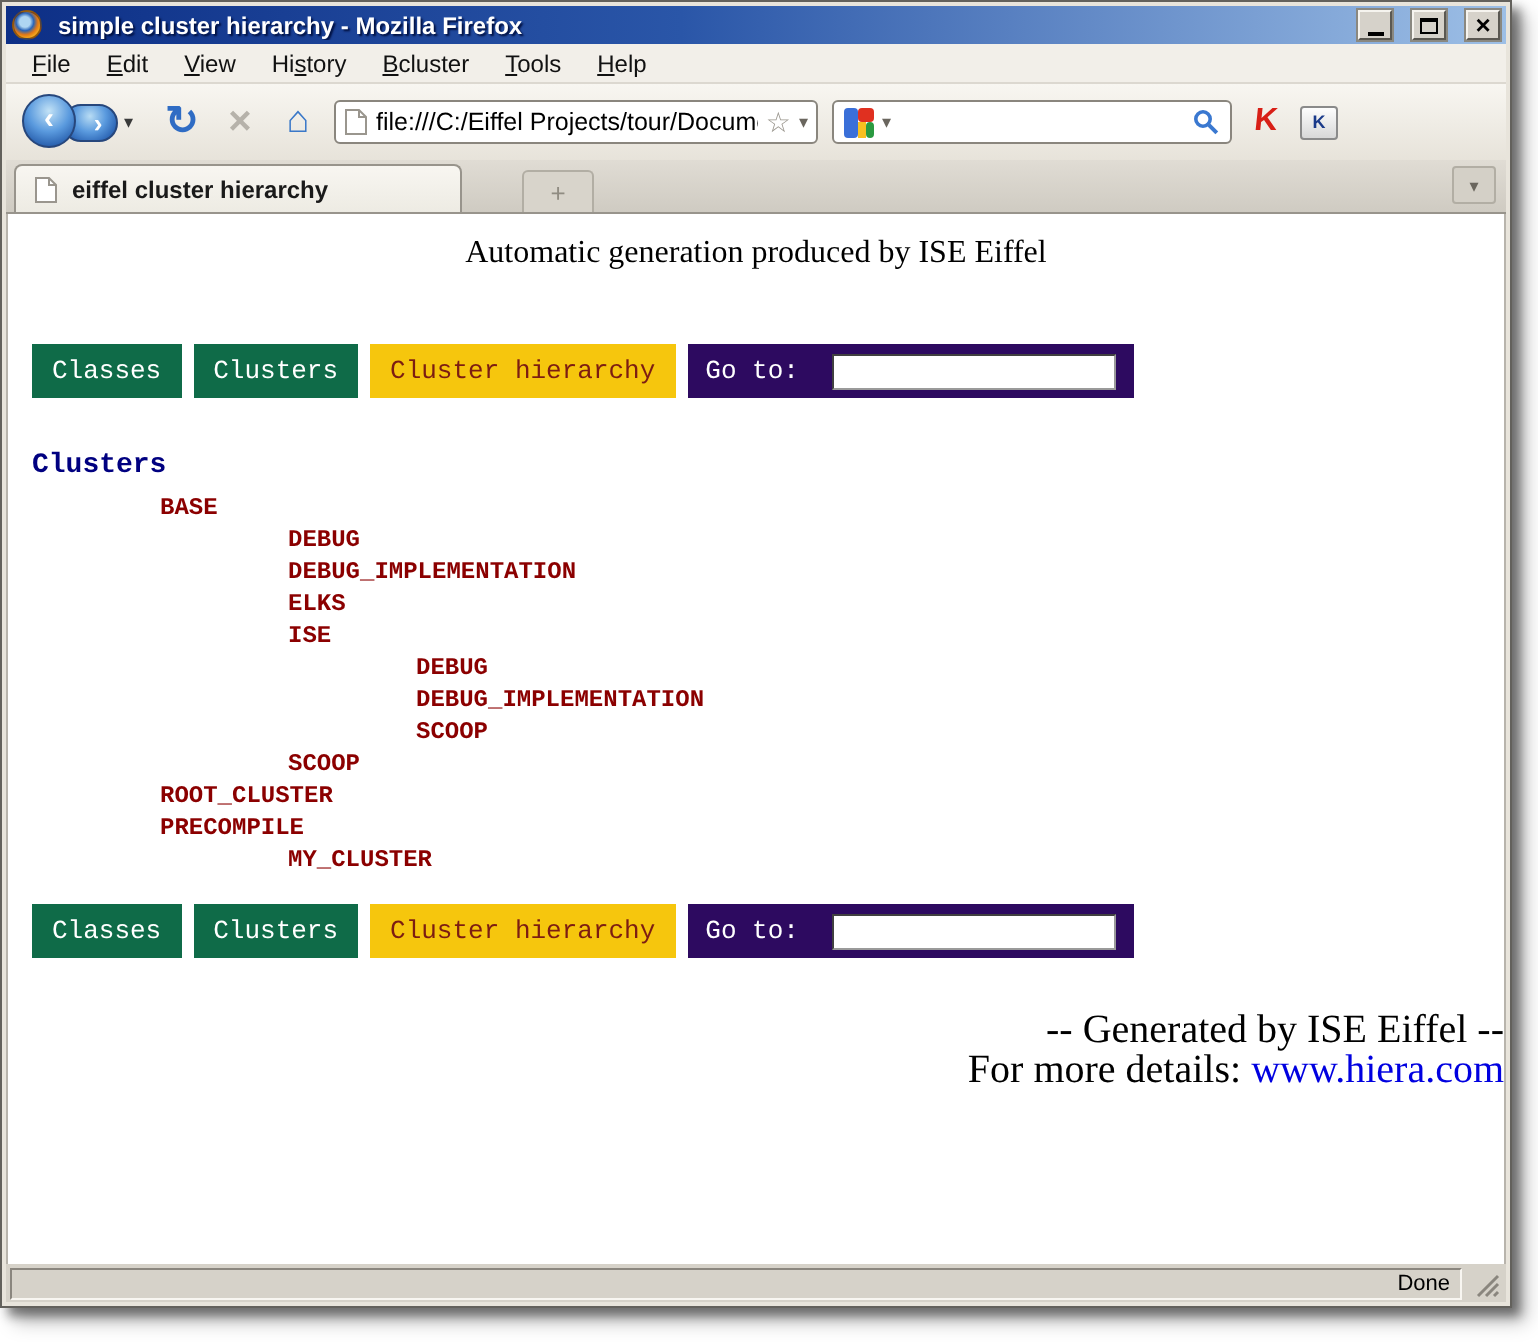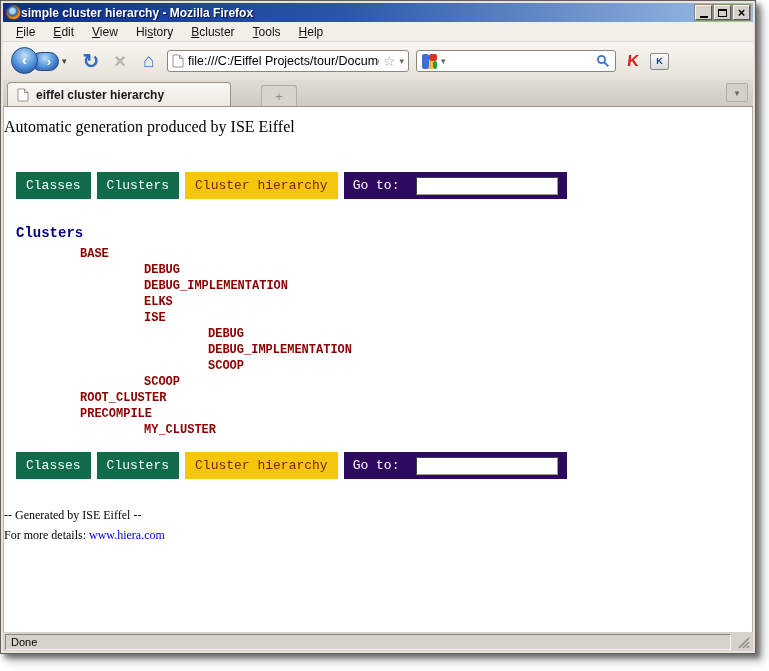--- a/index.html
+++ b/index.html
@@ -4,21 +4,21 @@
 <style>
   * { box-sizing: border-box; margin: 0; padding: 0; }
   html,body { width:769px; height:671px; background:#ffffff; overflow:hidden;
     font-family:"Liberation Sans", sans-serif; }
 
   .window { position:absolute; left:0; top:0; width:756px; height:654px;
     background:#e8e4db; border:1px solid #63615c; display:flex; flex-direction:column;
     padding:2px; box-shadow:4px 4px 5px rgba(0,0,0,0.45), 7px 7px 9px rgba(0,0,0,0.25); }
 
   
-  .titlebar { height:19px; flex:0 0 19px; display:flex; align-items:center; gap:0;
+  .titlebar { height:19px; flex:0 0 19px; display:flex; align-items:center; gap:8px;
     padding:8px 3px; background:linear-gradient(90deg,#0d2f86 0%, #2a56a8 45%, #9dbfe6 100%); }
   .ff-icon { width:15px; height:15px; border-radius:50%; flex:0 0 15px;
     background:radial-gradient(circle at 42% 38%, #aed6f2 0 24%, #2a65b8 40%, #e07818 58%, #f6a81c 74%, #b84a0c 100%);
     border:1px solid rgba(60,30,0,.5); }
   .title-text { color:#fff; font-size:12px; font-weight:bold; text-shadow:1px 1px 1px #001040;
     flex:1; white-space:nowrap; overflow:hidden; }
   .win-btn { width:17px; height:15px; background:#d6d2ca; display:flex; align-items:center;
     justify-content:center; border:1px solid; border-color:#f6f4ef #5a5852 #5a5852 #f6f4ef;
     box-shadow:0 0 0 1px #8a8880; margin-left:2px; cursor:default; }
   .glyph-min { width:8px; height:2px; background:#000; margin-top:8px; }
@@ -75,47 +75,47 @@
   .newtab-btn { width:36px; height:21px; margin-left:30px; background:#d8d4cb;
     border:1px solid #b2aea4; border-bottom:none; border-radius:3px 3px 0 0; color:#908c82;
     font-size:13px; display:flex; align-items:center; justify-content:center; }
   .alltabs-btn { position:absolute; right:5px; bottom:4px; width:22px; height:19px;
     background:#d4d0c7; border:1px solid #b2aea4; border-radius:2px; color:#6a665e;
     font-size:9px; display:flex; align-items:center; justify-content:center; }
 
   
   .content { flex:1 1 auto; background:#fff; border-left:1px solid #b8b4ac;
     border-right:1px solid #b8b4ac; overflow:hidden; position:relative; }
-  .page-header { margin-top:11px; font-family:"Liberation Serif", serif;
+  .page-header { margin-top:11px; text-align:center; font-family:"Liberation Serif", serif;
     font-size:16px; color:#000; }
   .nav-row { display:flex; align-items:stretch; gap:6px; margin:36px 0 0 12px; height:27px;
     font-family:"Liberation Mono", monospace; font-size:13px; }
   .nav-row.bottom { margin-top:14px; }
   .btn { display:flex; align-items:center; padding:0 10px; cursor:default; }
   .btn-green { background:#0f6b48; color:#fff; }
   .btn-yellow { background:#f6c60d; color:#7c1d12; }
   .goto { background:#2d0a60; color:#fff; display:flex; align-items:center; gap:17px;
     padding:0 9px; }
   .goto input { width:142px; height:18px; border:1px solid #404040; border-bottom-color:#9a9a9a;
     border-right-color:#9a9a9a; font-family:"Liberation Mono",monospace; font-size:12px;
     outline:none; }
   .clusters-heading { margin:26px 0 0 12px; font-family:"Liberation Mono", monospace;
     font-weight:bold; font-size:14px; color:#000080; }
   .tree { margin-top:5px; padding-left:12px; font-family:"Liberation Mono", monospace;
     font-weight:bold; font-size:12px; color:#8b0000; }
   .tree-row { line-height:16px; height:16px; white-space:pre; }
-  .footer { margin-top:26px; text-align:left; font-family:"Liberation Serif", serif;
-    font-size:12px; line-height:20px; color:#000; }
+  .footer { margin-top:26px; text-align:right; font-family:"Liberation Serif", serif;
+    font-size:20px; line-height:20px; color:#000; }
   .footer a { color:#0000e0; text-decoration:none; }
 
   
   .statusbar { height:19px; flex:0 0 19px; background:#d6d2c9; display:flex;
     padding:2px 2px 1px 2px; gap:2px; }
   .status-panel { flex:1; border:1px solid; border-color:#8a867e #f8f6f1 #f8f6f1 #8a867e;
-    font-size:11px; padding:1px 5px; color:#000; }
+    font-size:11px; padding:1px 5px; color:#000;text-align:right; }
   .resize-grip { width:18px; flex:0 0 18px; position:relative; }
   .resize-grip svg { position:absolute; right:1px; bottom:1px; }
 </style>
 </head>
 <body>
 
 <div class="window">
 
   <div class="titlebar">
     <div class="ff-icon"></div>

